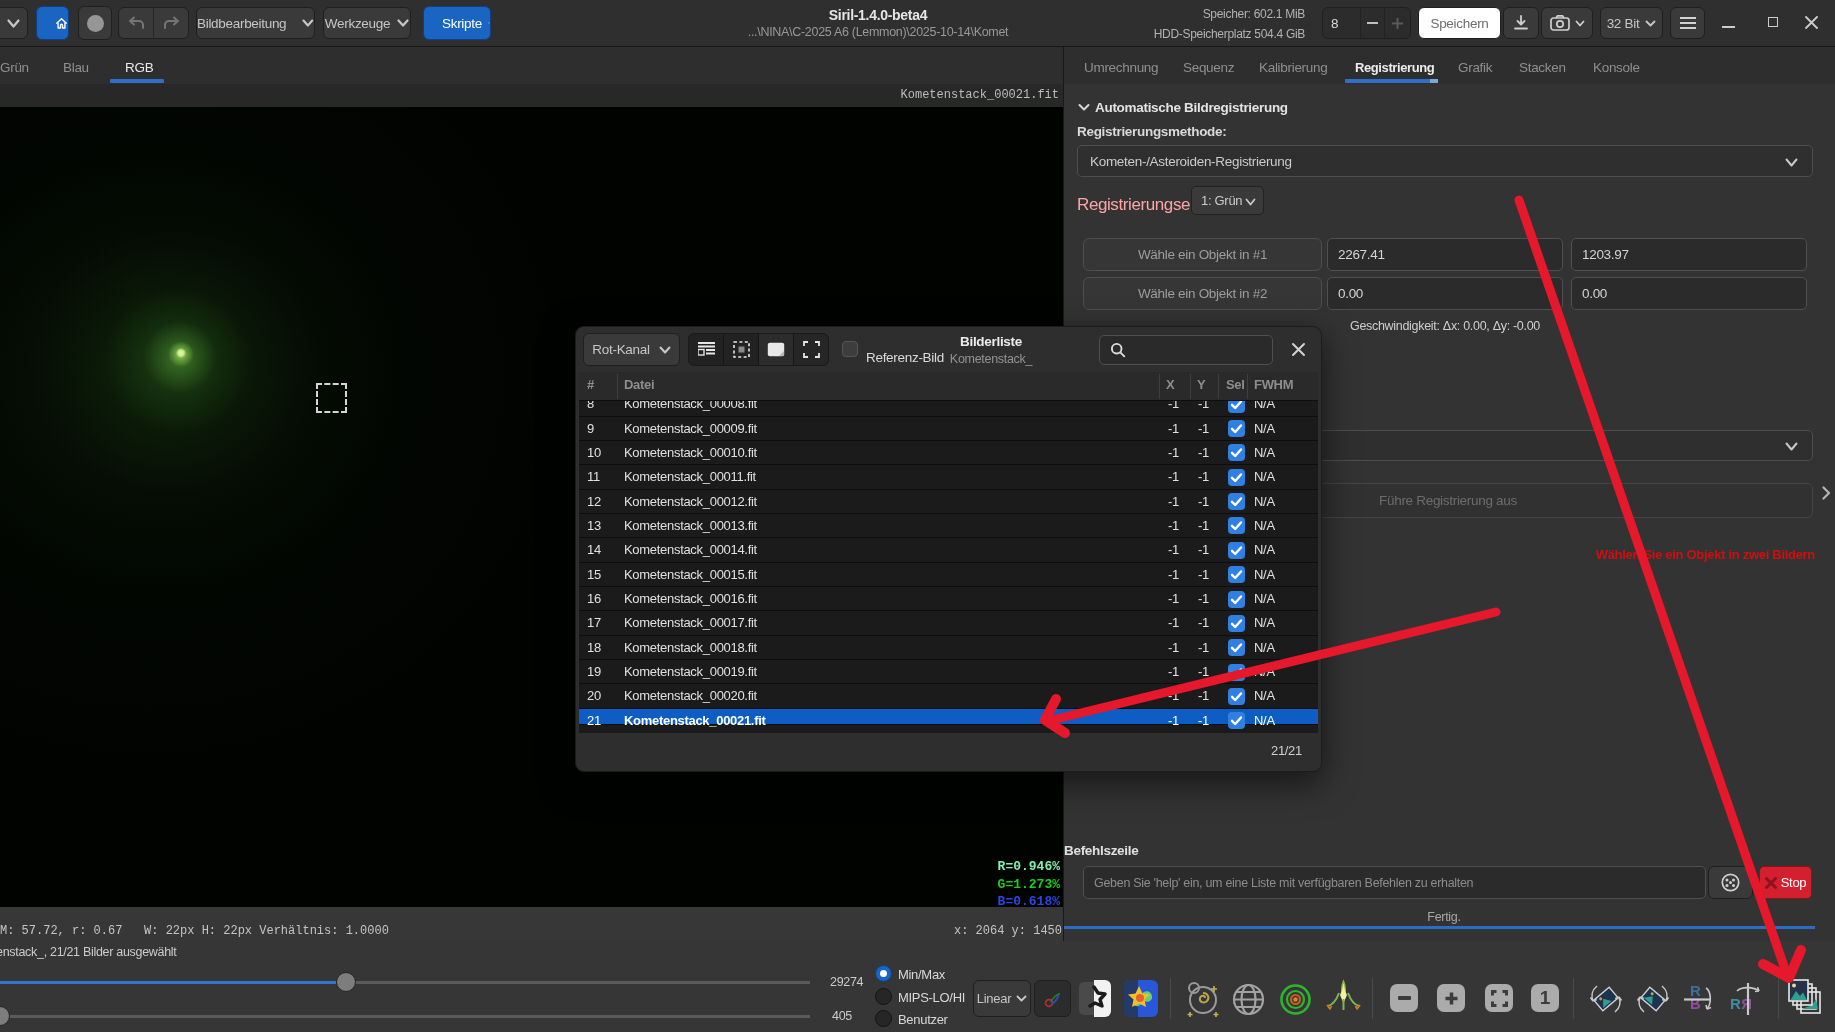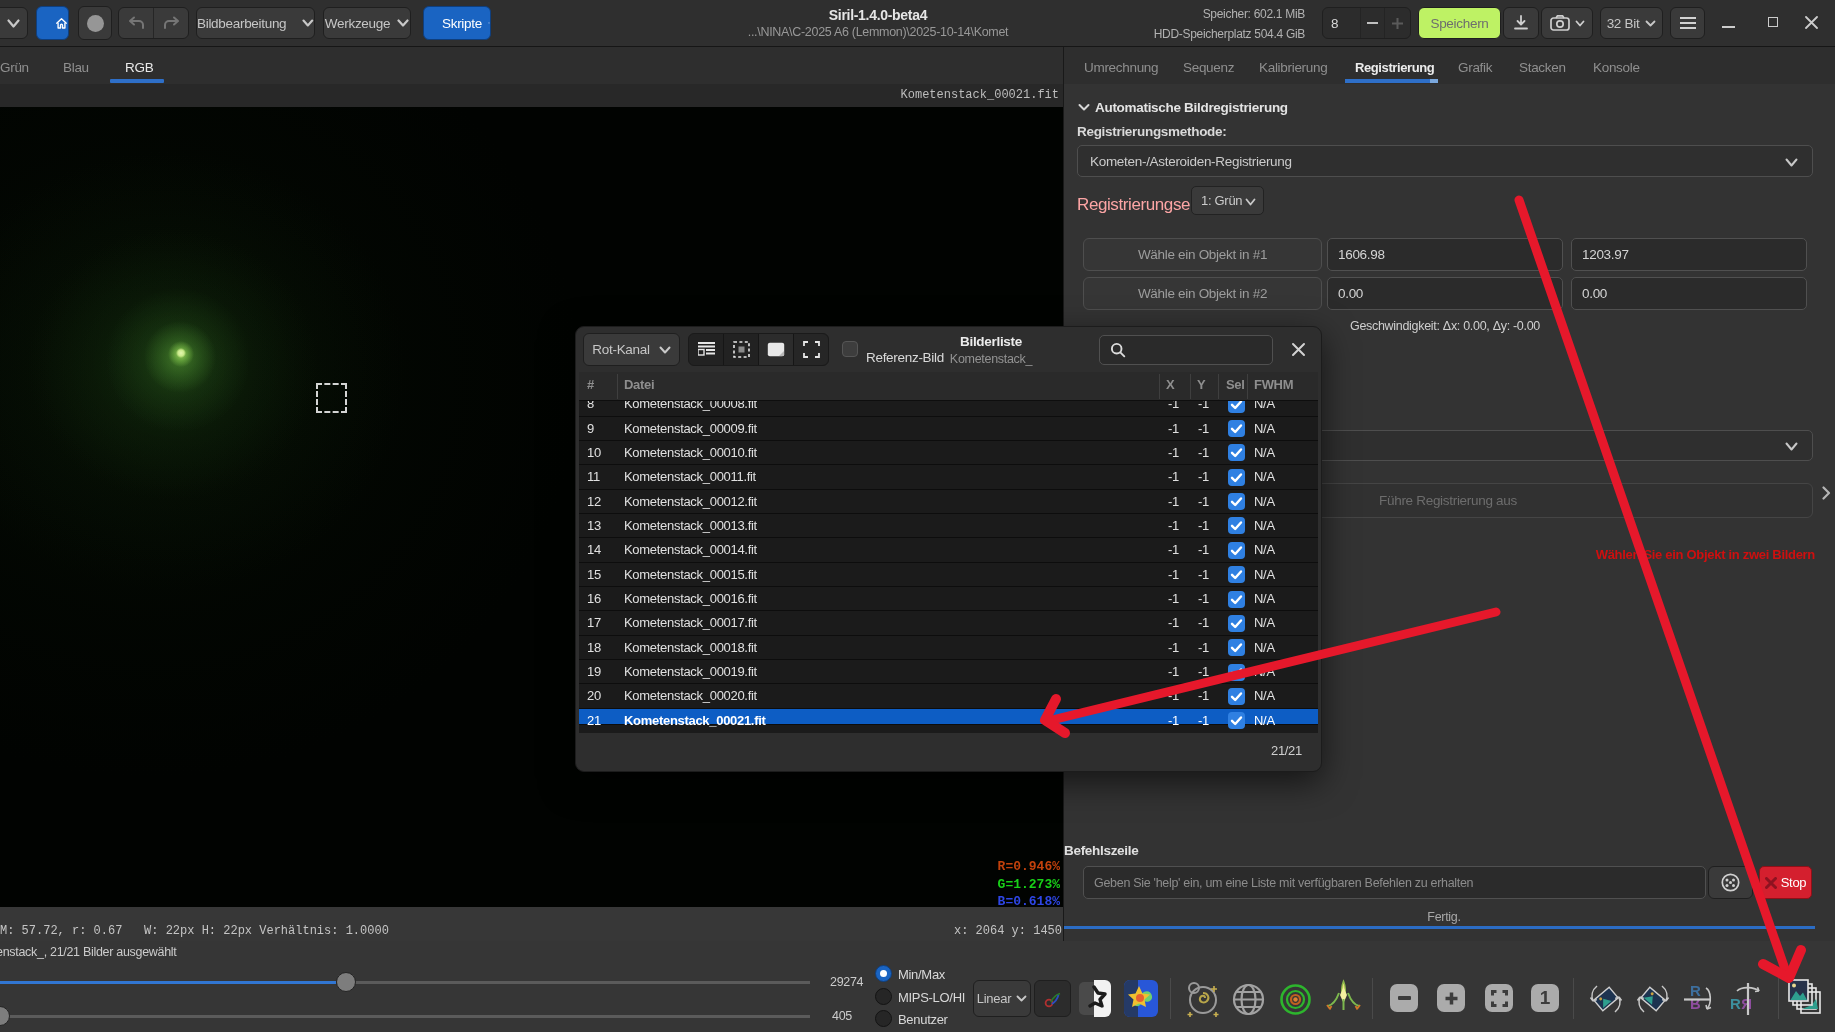--- a/index.html
+++ b/index.html
@@ -75,21 +75,21 @@
   <div style="width:38px;color:#d8d8d8;font-size:13.5px;display:flex;align-items:center;padding-left:8px;border-right:1px solid #242424;box-sizing:border-box;">8</div>
   <div style="width:24px;display:flex;align-items:center;justify-content:center;border-right:1px solid #242424;box-sizing:border-box;">
       <div style="width:11px;height:2px;background:#c0c0c0;"></div>
     </div>
   <div style="flex:1;display:flex;align-items:center;justify-content:center;">
     <svg width="11" height="11" viewBox="0 0 11 11">
         <path d="M5.5 0 V11 M0 5.5 H11" stroke="#5a5a5a" stroke-width="2"></path>
       </svg>
   </div>
 </div>
-<div class="btn" style="left:1418px;top:7px;width:83px;height:32px;font-size:13.5px;color:#6e6e6e;background:#bef264;">Speichern</div>
+<div class="btn" style="left:1418px;top:7px;width:83px;height:32px;font-size:13.5px;color:#6e6e6e;background:#ffffff;">Speichern</div>
 <div class="btn" style="left:1503px;top:7px;width:36px;height:32px;">
   <svg width="16" height="16" viewBox="0 0 16 16">
       <path d="M8 1 V9 M4.5 6 L8 9.5 L11.5 6" fill="none" stroke="#cecece" stroke-width="1.8" stroke-linecap="round" stroke-linejoin="round"></path>
       <path d="M2 13.5 H14" stroke="#cecece" stroke-width="1.8" stroke-linecap="round"></path>
     </svg>
 </div>
 <div class="btn" style="left:1541px;top:7px;width:52px;height:32px;gap:5px;">
   <svg width="20" height="16" viewBox="0 0 20 16">
       <rect x="1" y="3" width="18" height="12" rx="2.5" fill="none" stroke="#cecece" stroke-width="1.7"></rect>
       <path d="M6 3 L7.5 0.8 H12.5 L14 3" fill="none" stroke="#cecece" stroke-width="1.7" stroke-linejoin="round"></path>
@@ -128,21 +128,21 @@
   <div class="abs" style="left:0;top:0;width:100%;height:100%;background:
     radial-gradient(circle 5px at 181px 246px, rgba(228,246,175,1) 0px, rgba(206,236,142,0.95) 60%, rgba(180,220,110,0) 100%),
     radial-gradient(circle 13px at 181px 247px, rgba(160,215,95,0.9) 0px, rgba(120,185,70,0.55) 55%, rgba(100,165,60,0) 100%),
     radial-gradient(circle 36px at 180px 250px, rgba(85,150,52,0.6) 0px, rgba(65,125,42,0.35) 55%, rgba(50,105,35,0) 100%),
     radial-gradient(circle 72px at 178px 253px, rgba(48,100,32,0.45) 0px, rgba(36,78,25,0.26) 55%, rgba(28,62,20,0) 100%),
     radial-gradient(ellipse 145px 135px at 173px 258px, rgba(28,64,20,0.42) 0px, rgba(20,47,14,0.22) 55%, rgba(14,34,10,0) 100%),
     radial-gradient(ellipse 240px 220px at 166px 264px, rgba(16,40,12,0.42) 0px, rgba(11,27,8,0.22) 55%, rgba(7,18,5,0) 100%),
     radial-gradient(ellipse 430px 400px at 150px 272px, rgba(10,24,7,0.45) 0px, rgba(6,15,4,0.22) 60%, rgba(3,8,2,0) 100%);"></div>
   <div class="abs" style="left:316px;top:276px;width:31px;height:30px;border:2px dashed rgba(235,235,235,0.9);box-sizing:border-box;"></div>
   <div class="mono" style="position:absolute;right:3px;top:751px;text-align:right;font-size:13px;line-height:17.5px;font-weight:bold;">
-    <div style="color:#c2410c;margin-left:29px;">R=0.946%</div>
+    <div style="color:#86efac;margin-left:29px;">R=0.946%</div>
       <div style="color:#18d018;">G=1.273%</div>
       <div style="color:#2e46e6;">B=0.618%</div>
   </div>
 </div>
 <div class="abs" style="left:0;top:907px;width:1063px;height:34px;background:#373737;">
   <div class="mono" style="position:absolute;left:0px;top:17px;font-size:12px;color:#c4c4c4;">M: 57.72, r: 0.67&nbsp;&nbsp;&nbsp;W: 22px H: 22px Verhältnis: 1.0000</div>
   <div class="mono" style="position:absolute;right:1px;top:17px;font-size:12px;color:#c4c4c4;">x: 2064 y: 1450</div>
 </div>
 
 <div class="abs" style="left:0;top:941px;width:1835px;height:91px;background:#363636;">
@@ -310,21 +310,21 @@
 <div class="combo" style="left:1191px;top:186px;width:73px;height:29px;background:#3a3a3a;border-color:#222;">
   <span style="margin-left:9px;font-size:13px;">1: Grün</span>
   <div style="position:absolute;right:7px;top:11px;">
       <svg width="11" height="8" viewBox="0 0 11 8">
         <path d="M1.5 1.5 L5.5 6.5 L9.5 1.5" fill="none" stroke="#c8c8c8" stroke-width="1.8" stroke-linecap="round" stroke-linejoin="round"></path>
       </svg>
     </div>
 </div>
 <div class="btn" style="left:1083px;top:238px;width:239px;height:33px;font-size:13.5px;color:#9d9d9d;background:#363636;border-color:#4e4e4e;">Wähle ein Objekt in #1</div>
 <div class="entry" style="left:1327px;top:238px;width:236px;height:33px;">
-    <span style="margin-left:10px;font-size:13.5px;">1606.98</span>
+    <span style="margin-left:10px;font-size:13.5px;">2267.41</span>
   </div>
 <div class="entry" style="left:1571px;top:238px;width:236px;height:33px;">
     <span style="margin-left:10px;font-size:13.5px;">1203.97</span>
   </div>
 <div class="btn" style="left:1083px;top:277px;width:239px;height:33px;font-size:13.5px;color:#9d9d9d;background:#363636;border-color:#4e4e4e;">Wähle ein Objekt in #2</div>
 <div class="entry" style="left:1327px;top:277px;width:236px;height:33px;">
     <span style="margin-left:10px;font-size:13.5px;">0.00</span>
   </div>
 <div class="entry" style="left:1571px;top:277px;width:236px;height:33px;">
     <span style="margin-left:10px;font-size:13.5px;">0.00</span>

